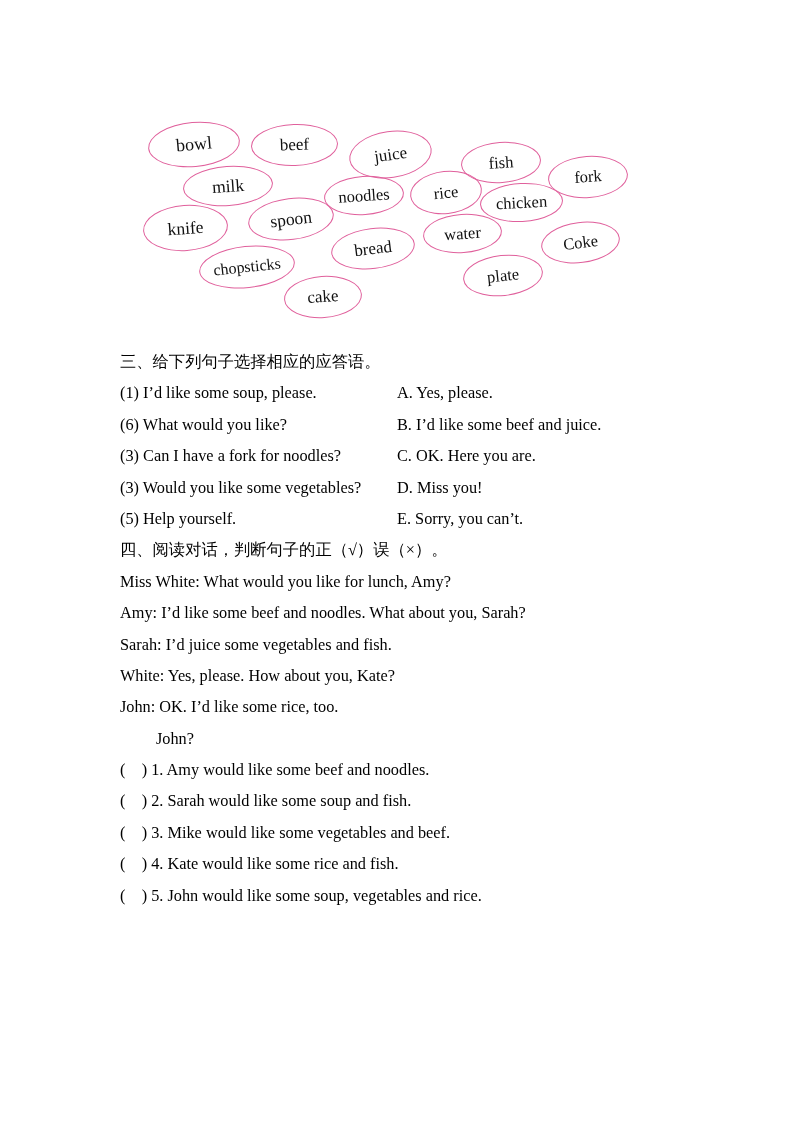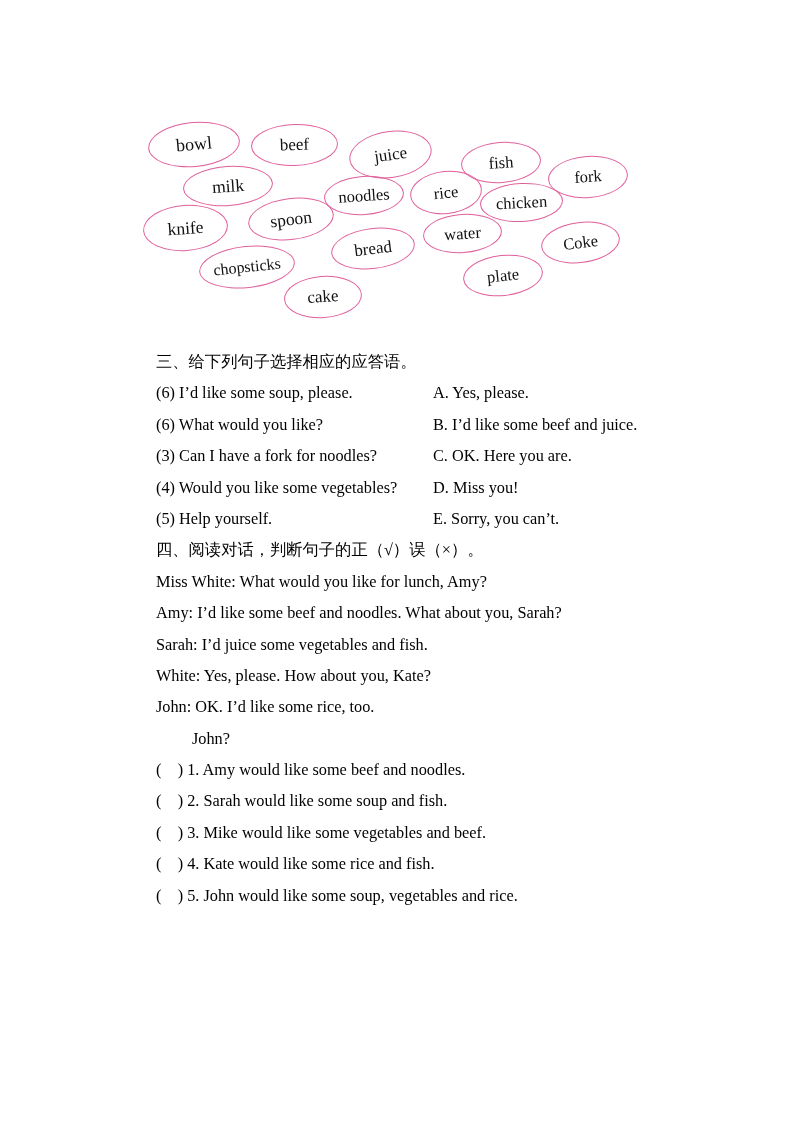--- a/index.html
+++ b/index.html
@@ -24,21 +24,21 @@
     background: transparent;
   }
   .bubble span { white-space: nowrap; }
 
   
   .content {
     position: absolute;
     left: 120px; top: 346px; width: 660px;
     font-size: 16.3px;
   }
-  .line { height: 31.4px; line-height: 31.4px; white-space: pre; margin-left: 36px; }
+  .line { height: 31.4px; line-height: 31.4px; white-space: pre; }
   .match-row { display: flex; }
   .match-row .q { width: 277px; flex: 0 0 277px; }
   .hang { padding-left: 36px; }
 </style>
 </head>
 <body>
 
 <div class="page">
 
   <div>
@@ -93,33 +93,33 @@
     <div class="bubble" style="left:284px;top:276px;width:78px;height:42px;transform:rotate(-4deg)">
         <span>cake</span>
       </div>
   </div>
 
   <div class="content">
 
     <div class="line">三、给下列句子选择相应的应答语。</div>
 
     <div class="line match-row">
-      <span class="q">(6) I’d like some soup, please.</span>
+      <span class="q">(1) I’d like some soup, please.</span>
       <span class="a">A. Yes, please.</span>
     </div>
     <div class="line match-row">
       <span class="q">(6) What would you like?</span>
       <span class="a">B. I’d like some beef and juice.</span>
     </div>
     <div class="line match-row">
       <span class="q">(3) Can I have a fork for noodles?</span>
       <span class="a">C. OK. Here you are.</span>
     </div>
     <div class="line match-row">
-      <span class="q">(4) Would you like some vegetables?</span>
+      <span class="q">(3) Would you like some vegetables?</span>
       <span class="a">D. Miss you!</span>
     </div>
     <div class="line match-row">
       <span class="q">(5) Help yourself.</span>
       <span class="a">E. Sorry, you can’t.</span>
     </div>
 
     <div class="line">四、阅读对话，判断句子的正（√）误（×）。</div>
 
     <div class="line">Miss White: What would you like for lunch, Amy?</div>

